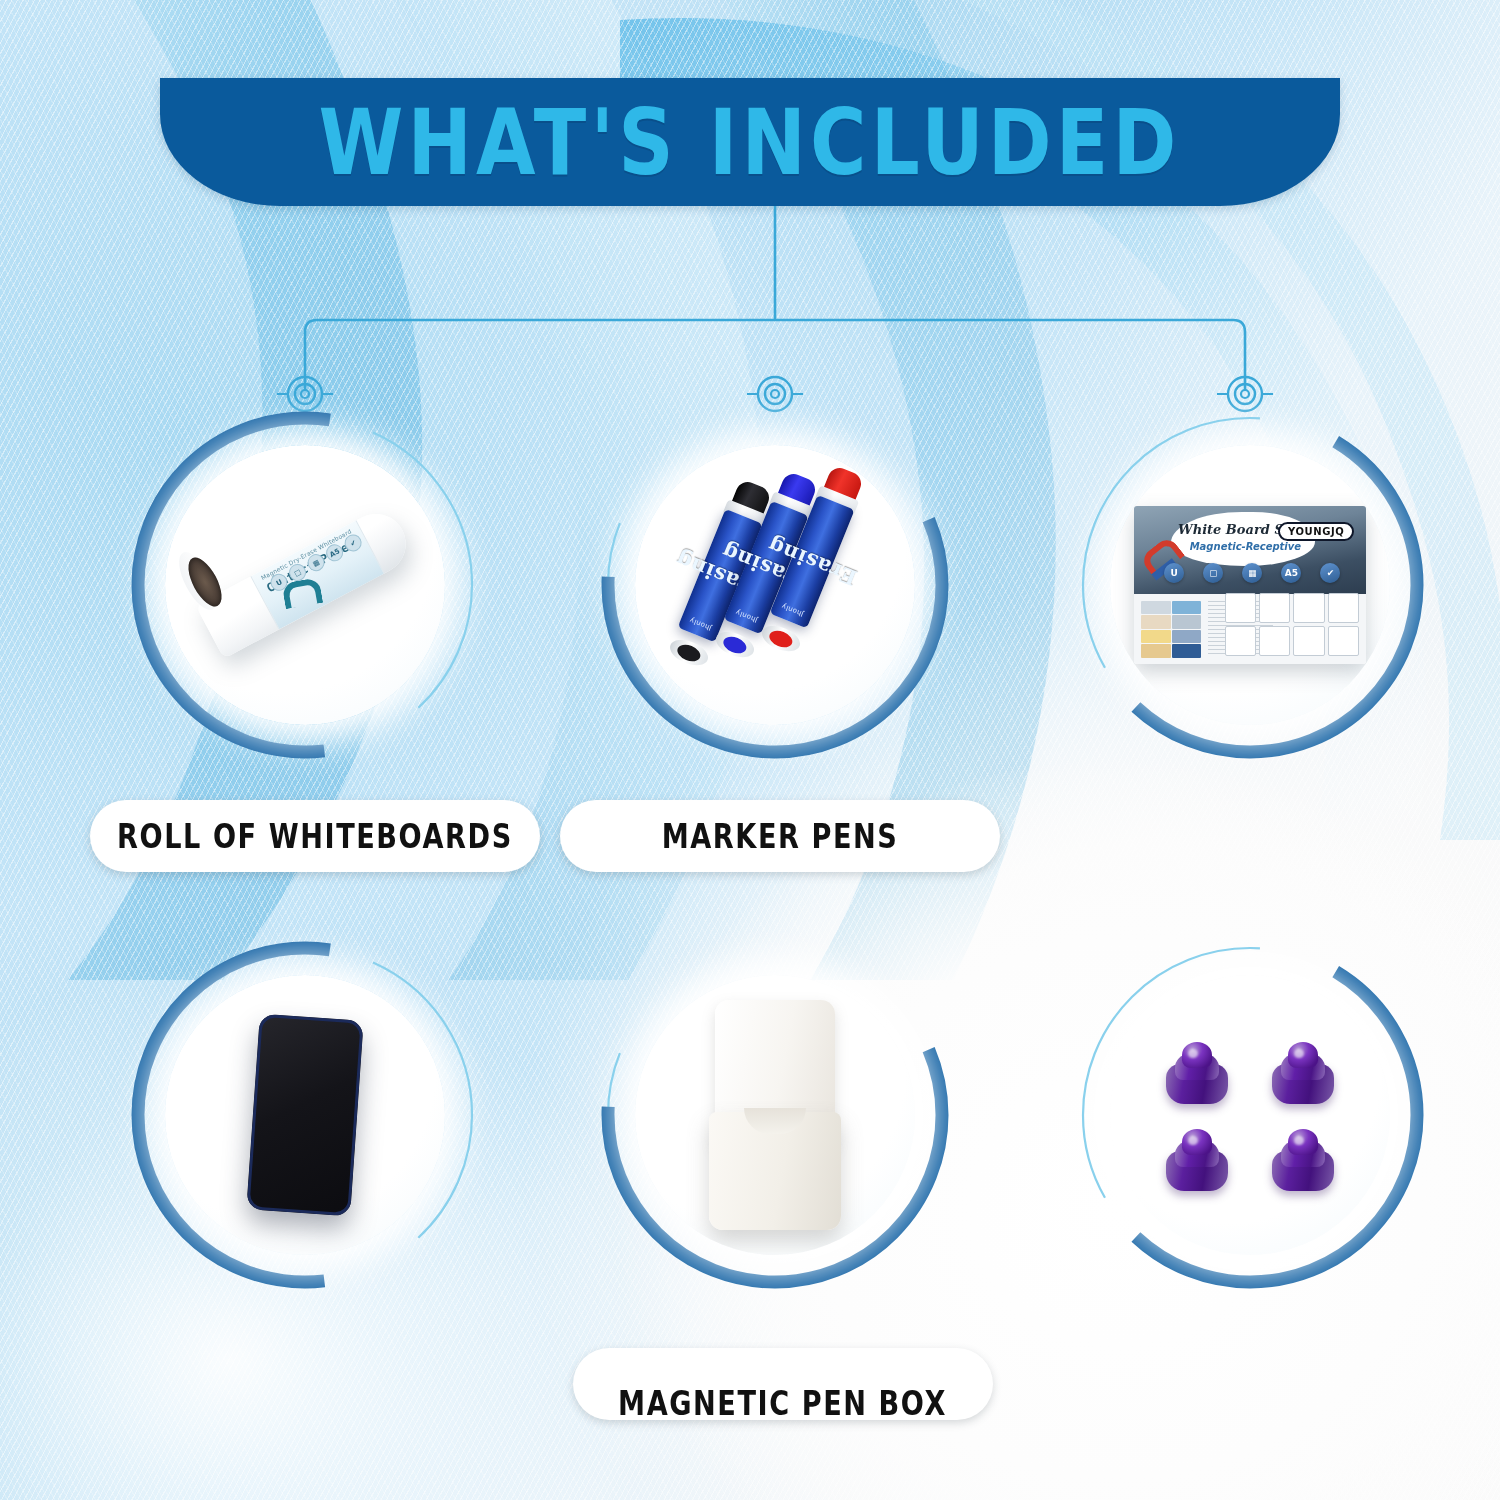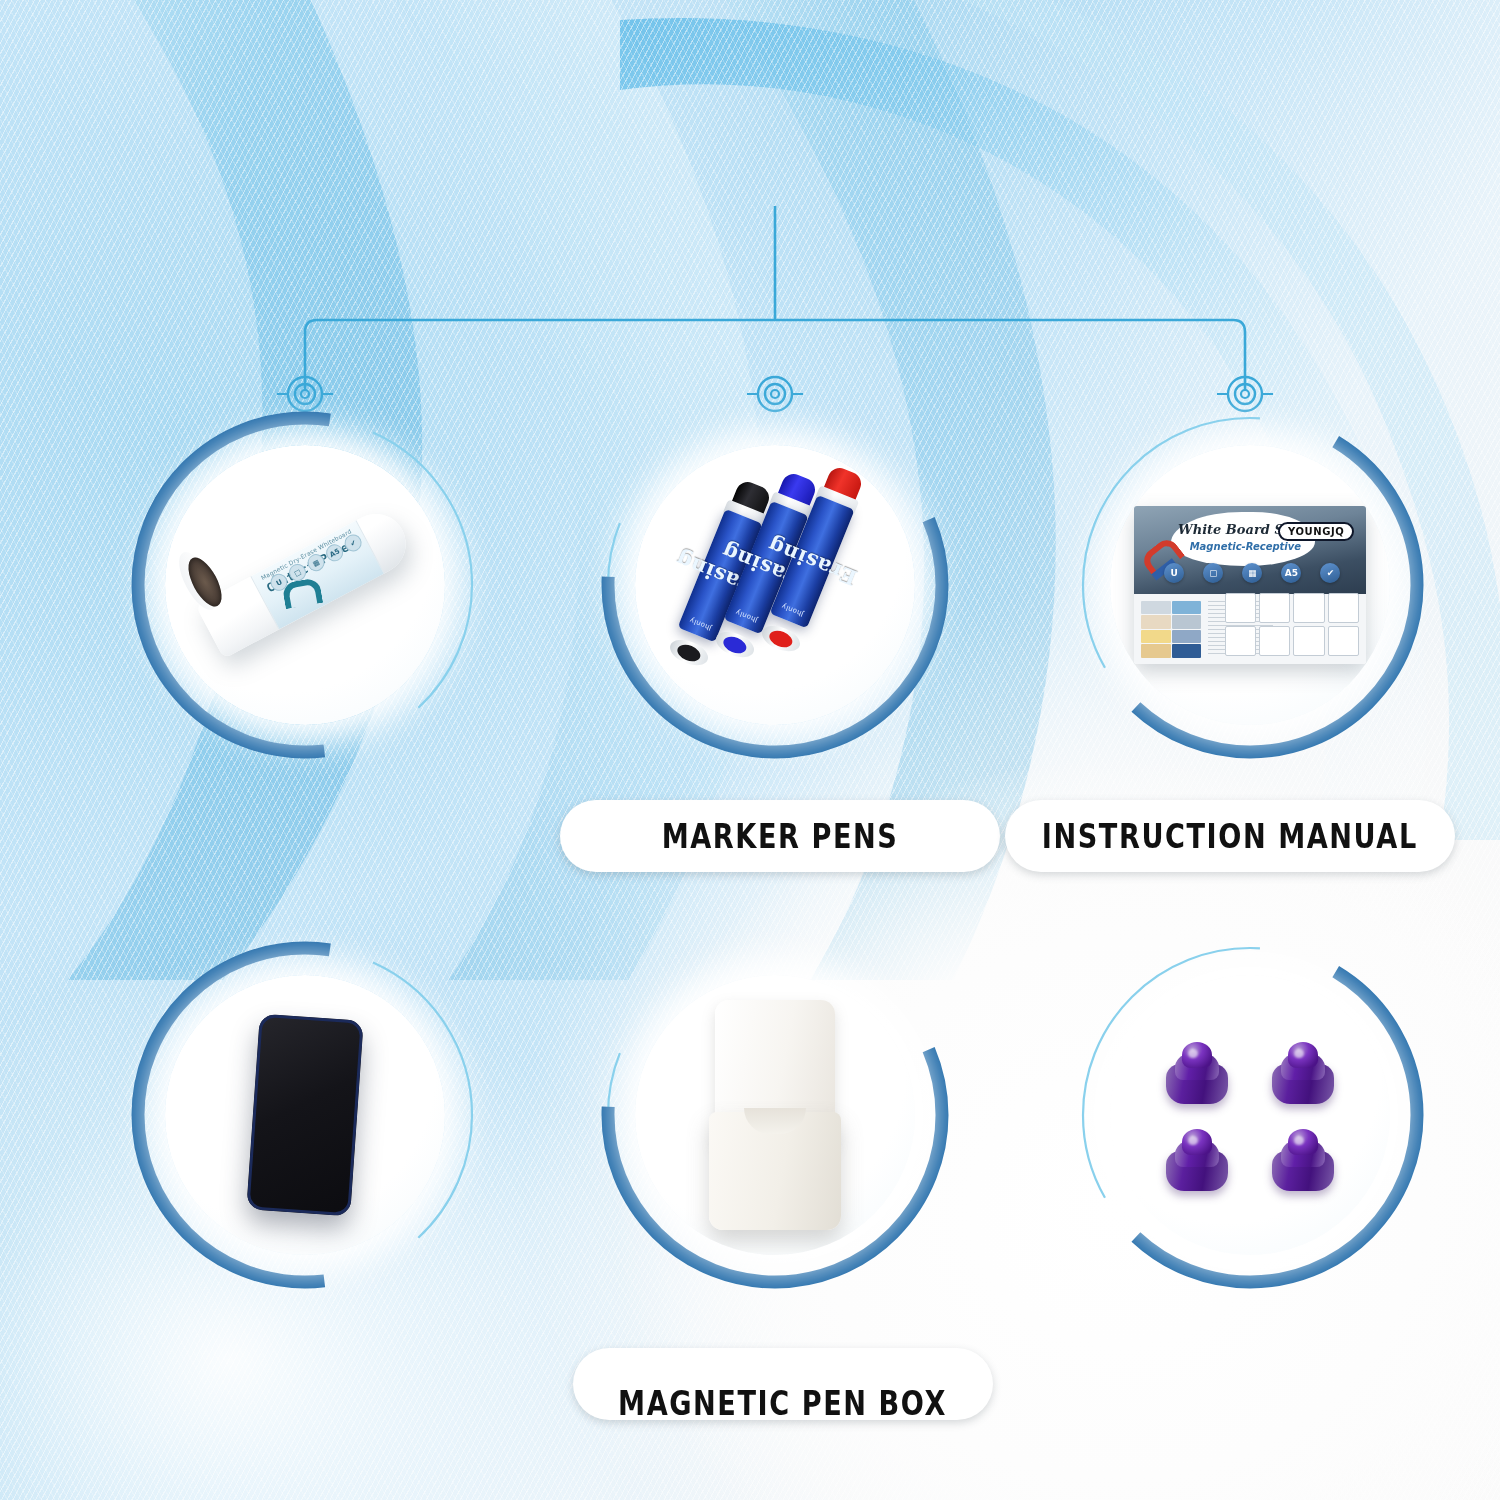--- a/index.html
+++ b/index.html
@@ -214,20 +214,23 @@
     </defs>
     <path d="M0,80 C 300,60 560,190 700,430 C 800,600 820,720 800,880 L 700,880 C 720,690 690,540 590,400 C 450,210 220,120 0,150 Z" fill="url(#sw1)"></path>
     <path d="M120,0 C 420,40 660,230 760,470 C 830,640 840,760 820,900 L 880,900 C 900,720 880,570 800,410 C 680,170 430,10 180,0 Z" fill="#bfe5f7" opacity=".45"></path>
   </svg>
 
   <div class="stripes"></div>
   <div class="stripes2"></div>
   <div class="glow-br"></div>
   <div class="glow-bl"></div>
 
+  <div class="banner">
+    <div class="banner-title">WHAT'S INCLUDED</div>
+  </div>
 
   <svg class="connector" viewBox="0 0 1500 460">
     <g stroke="#3aa8d8" stroke-width="2.6" fill="none">
       <path d="M775,206 L775,320"></path>
       <path d="M305,390 L305,332 Q305,320 317,320 L1233,320 Q1245,320 1245,332 L1245,390"></path>
     </g>
     <g>
       <g transform="translate(305,394)">
         <circle r="17" fill="none" stroke="#3aa8d8" stroke-width="2.4"></circle>
         <circle r="10" fill="none" stroke="#3aa8d8" stroke-width="2.4"></circle>
@@ -270,20 +273,23 @@
                 <div class="ric">✔</div>
               </div>
             </div>
           </div>
           <div class="roll-edge"></div>
           <div class="roll-core"></div>
         </div>
       </div>
     </div>
   </div>
+  <div class="pill" style="left:90px;top:800px;width:450px;">
+    <span class="pill-text">ROLL OF WHITEBOARDS</span>
+  </div>
 
   <div class="cell" style="left:555px;top:420px;">
     <div class="circle-wrap">
       <svg class="arc-svg" viewBox="0 0 366 366">
         <circle cx="183" cy="183" r="167" fill="none" stroke="#5fc0e6" stroke-width="2.2" stroke-dasharray="330 720" stroke-dashoffset="-520" transform="rotate(-90 183 183)"></circle>
         <circle cx="183" cy="183" r="167" fill="none" stroke="#1362a4" stroke-width="13" stroke-linecap="butt" stroke-dasharray="600 450" stroke-dashoffset="-195" transform="rotate(-90 183 183)"></circle>
       </svg>
       <div class="photo">
         <div class="pens">
           <div class="pen" style="left:52px;top:18px;transform:rotate(22deg);">
@@ -367,23 +373,20 @@
               <div class="mg"></div>
             <div class="mg"></div>
               <div class="mg"></div>
               <div class="mg"></div>
               <div class="mg"></div>
           </div>
         </div>
       </div>
     </div>
   </div>
-  <div class="pill" style="left:1005px;top:800px;width:450px;">
-    <span class="pill-text">INSTRUCTION MANUAL</span>
-  </div>
 
   <div class="cell" style="left:85px;top:950px;">
     <div class="circle-wrap">
       <svg class="arc-svg" viewBox="0 0 366 366">
         <circle cx="183" cy="183" r="167" fill="none" stroke="#5fc0e6" stroke-width="2.2" stroke-dasharray="330 720" stroke-dashoffset="-70" transform="rotate(-90 183 183)"></circle>
         <circle cx="183" cy="183" r="167" fill="none" stroke="#1362a4" stroke-width="13" stroke-linecap="butt" stroke-dasharray="570 480" stroke-dashoffset="-505" transform="rotate(-90 183 183)"></circle>
       </svg>
       <div class="photo">
         <div class="eraser"></div>
       </div>

